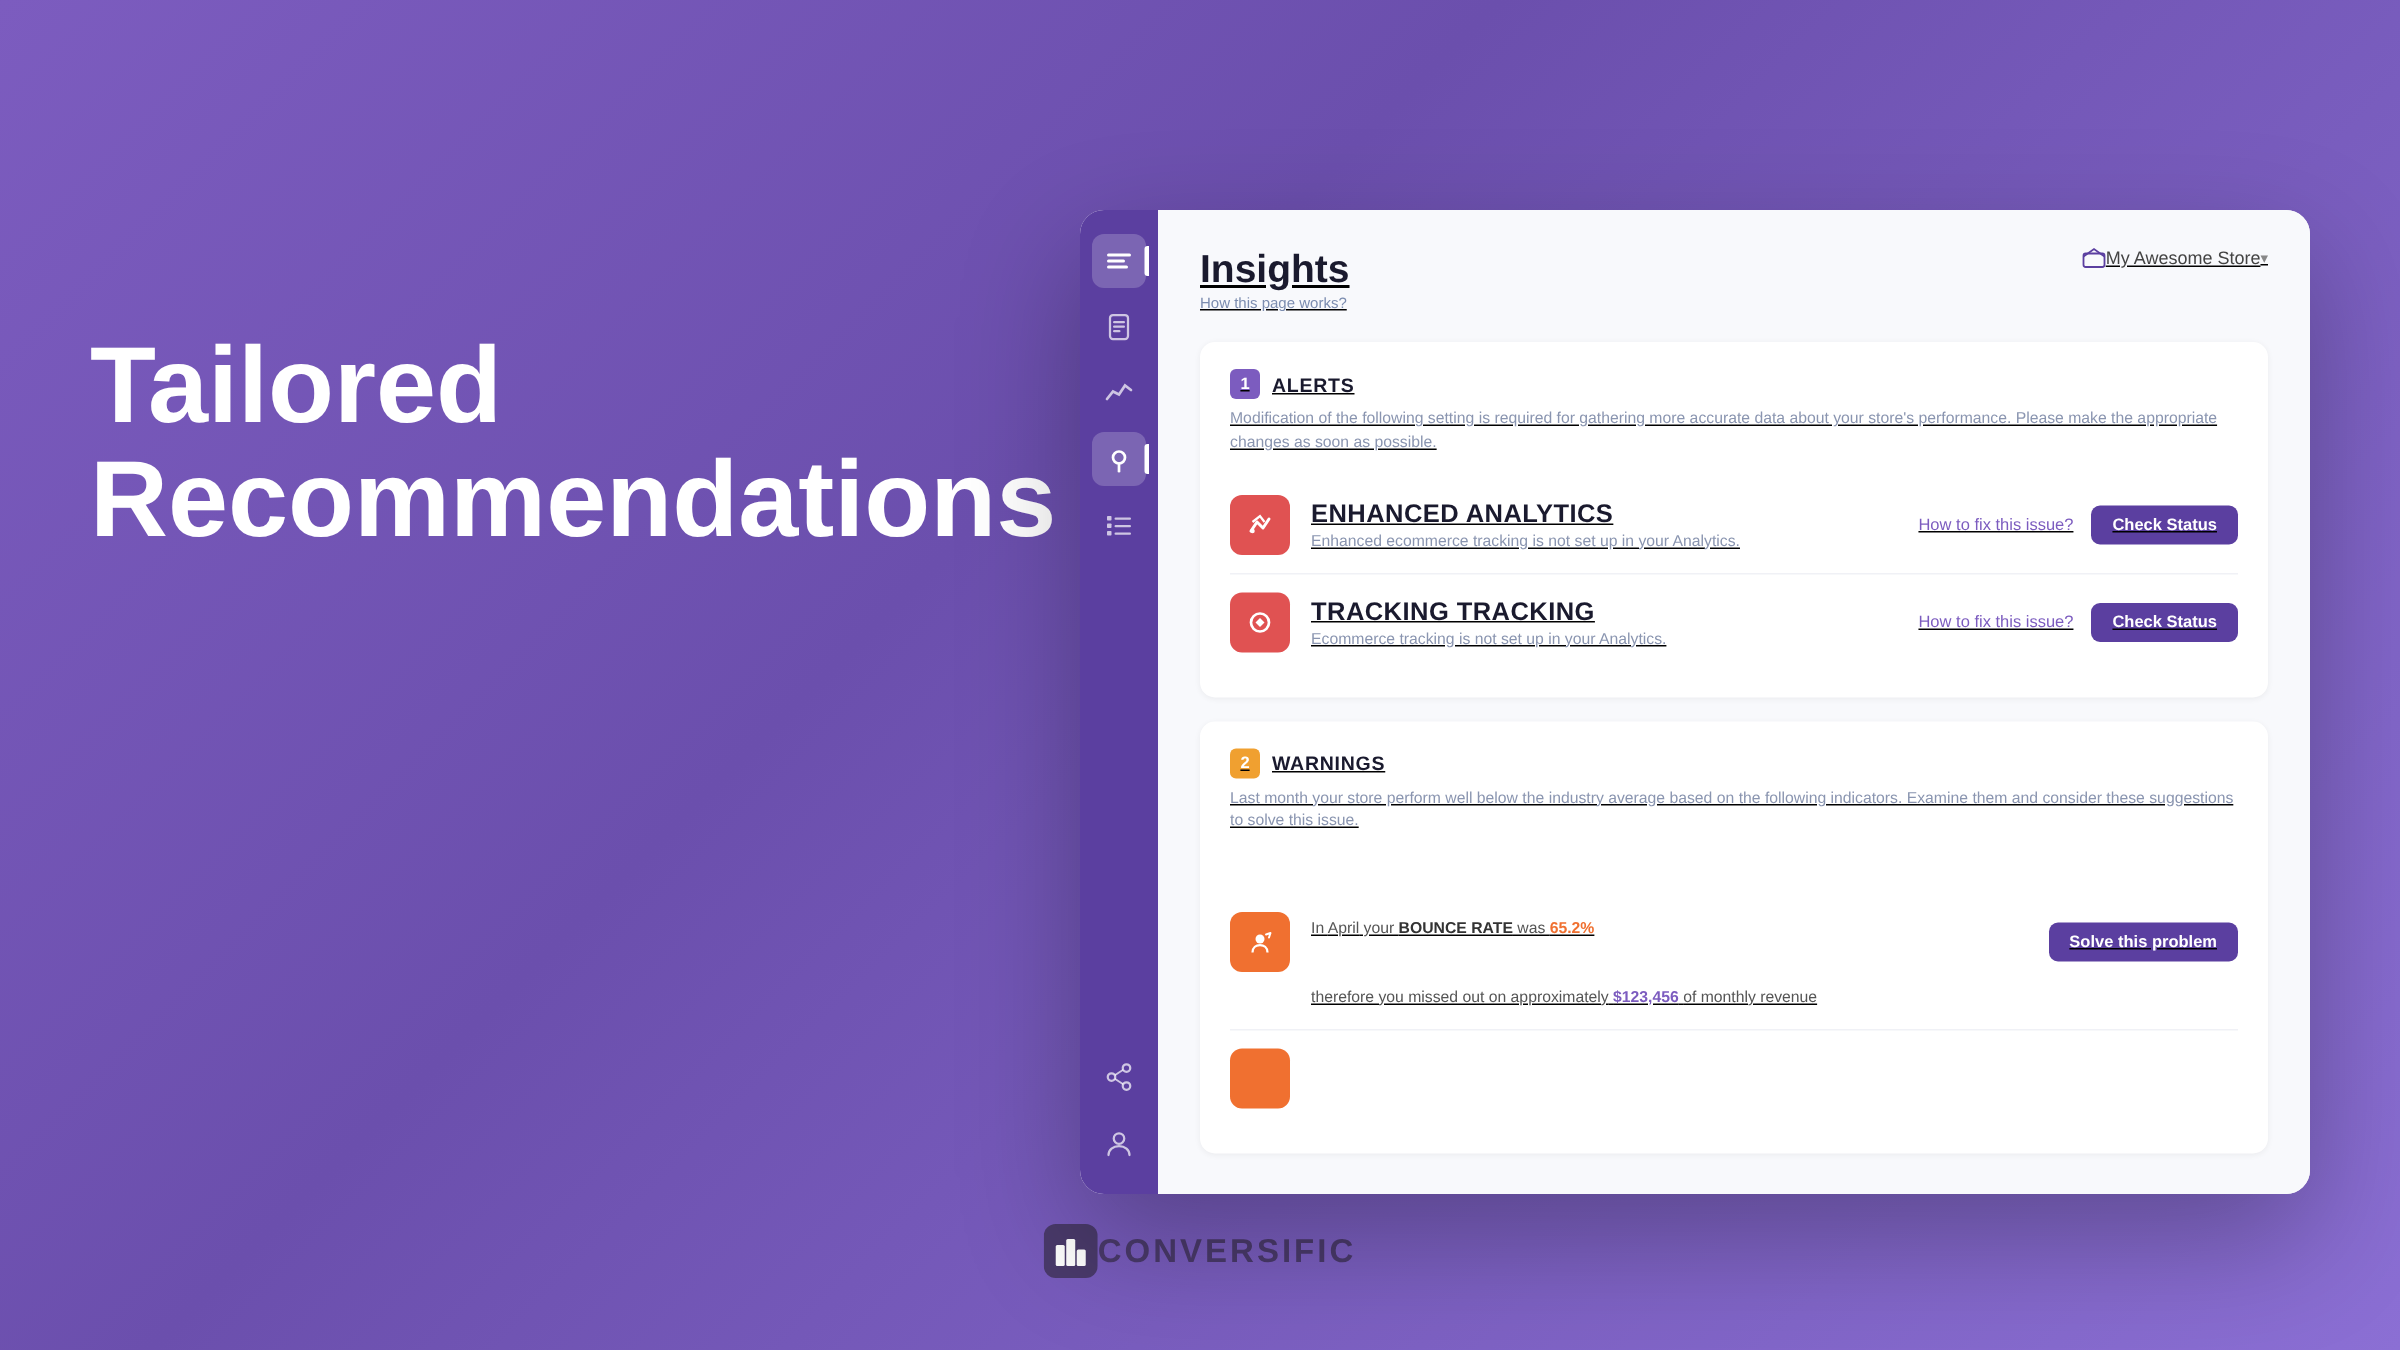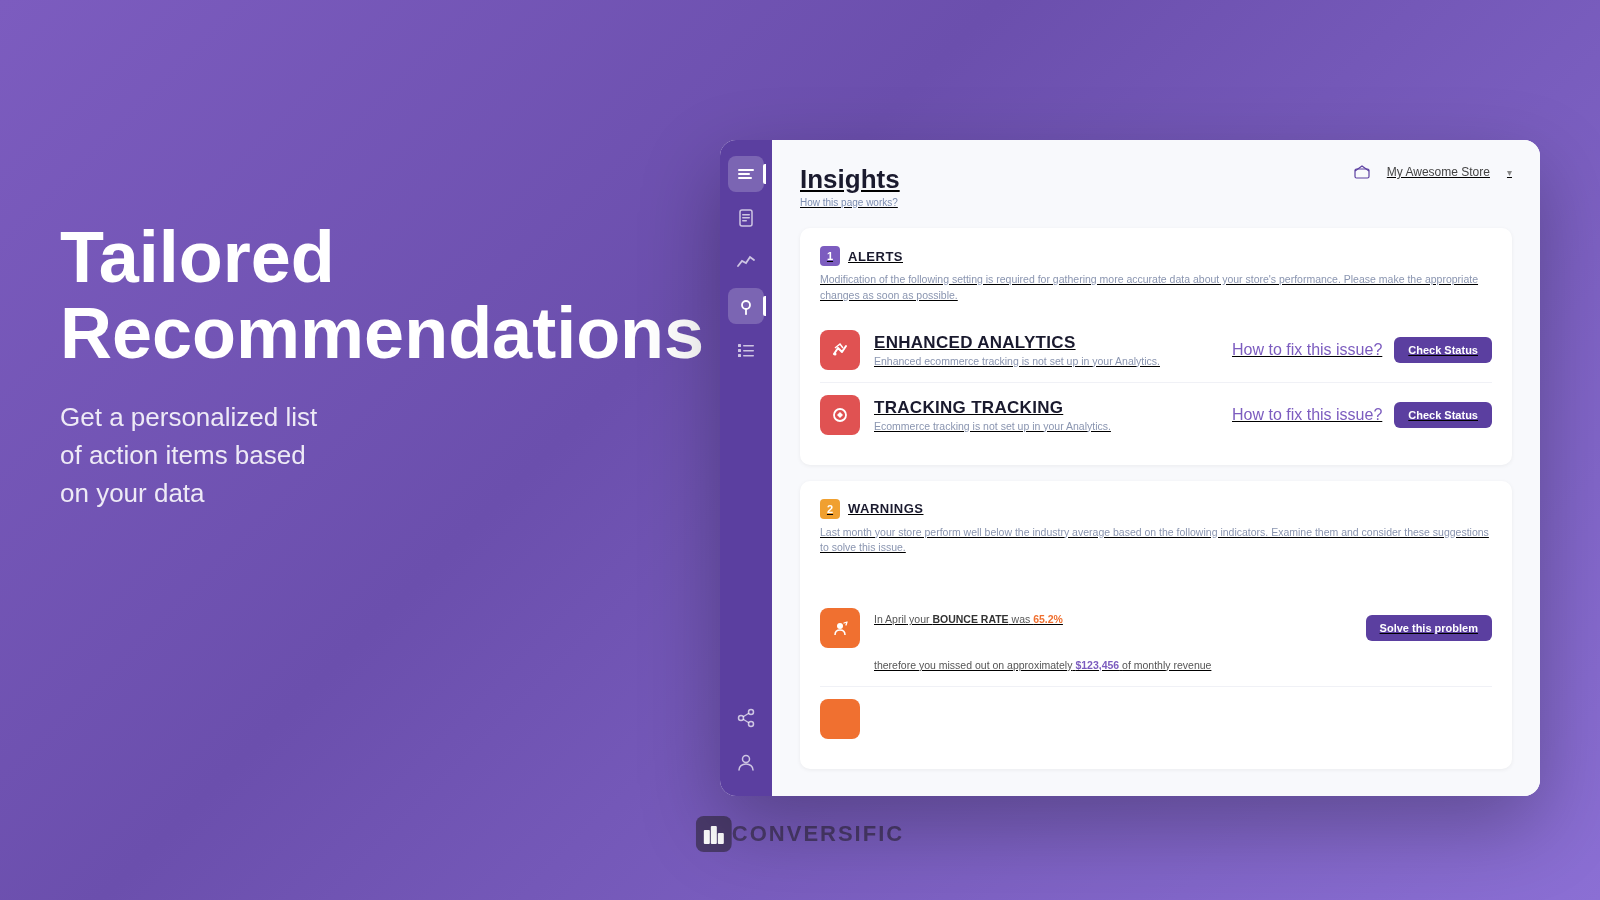--- a/index.html
+++ b/index.html
@@ -17,21 +17,20 @@
       position: absolute;
       left: 60px;
       top: 220px;
       width: 500px;
     }
     .hero-title {
       font-size: 72px;
       font-weight: 800;
       color: #ffffff;
       line-height: 1.05;
-      margin-bottom: 28px;
     }
     .hero-subtitle {
       font-size: 26px;
       font-weight: 400;
       color: rgba(255,255,255,0.88);
       line-height: 1.45;
     }
 
     
     .bottom-logo {
@@ -132,21 +131,21 @@
       color: #1a1a2e;
     }
     .page-subtitle {
       font-size: 10px;
       color: #7c8db0;
       margin-top: 2px;
     }
     .store-selector {
       display: flex;
       align-items: center;
-      gap: 17px;
+      gap: 0;
       font-size: 12px;
       color: #444;
       cursor: pointer;
     }
     .store-selector svg { width: 16px; height: 16px; }
     .chevron-icon { color: #888; font-size: 10px; }
 
     
     .section {
       background: #ffffff;
@@ -223,21 +222,21 @@
       font-size: 10.5px;
       color: #8a95b0;
     }
     .item-actions {
       display: flex;
       align-items: center;
       gap: 12px;
       flex-shrink: 0;
     }
     .fix-link {
-      font-size: 16px;
+      font-size: 11px;
       color: #7c5cbf;
       text-decoration: none;
       cursor: pointer;
       white-space: nowrap;
       padding-left: 10px;
     }
     .check-btn {
       background: #5b3fa0;
       color: #fff;
       border: none;
@@ -270,23 +269,20 @@
     svg { display: block; }
   </style>
 </head>
 <body>
 
 <div class="hero-area">
   <div class="hero-title">
     <span>Tailored</span><br>
     <span>Recommendations</span>
   </div>
-  <div class="hero-subtitle">
-    Get a personalized list<br>of action items based<br>on your data
-  </div>
 </div>
 
 <div class="bottom-logo">
   <svg class="logo-icon" viewBox="0 0 36 36">
     <rect width="36" height="36" rx="8" fill="#4a3a6b"></rect>
     <rect x="8" y="14" width="6" height="14" rx="1" fill="#fff"></rect>
     <rect x="15" y="10" width="6" height="18" rx="1" fill="#fff"></rect>
     <rect x="22" y="17" width="6" height="11" rx="1" fill="#fff"></rect>
   </svg>
   <div class="logo-text">CONVERSIFIC</div>

